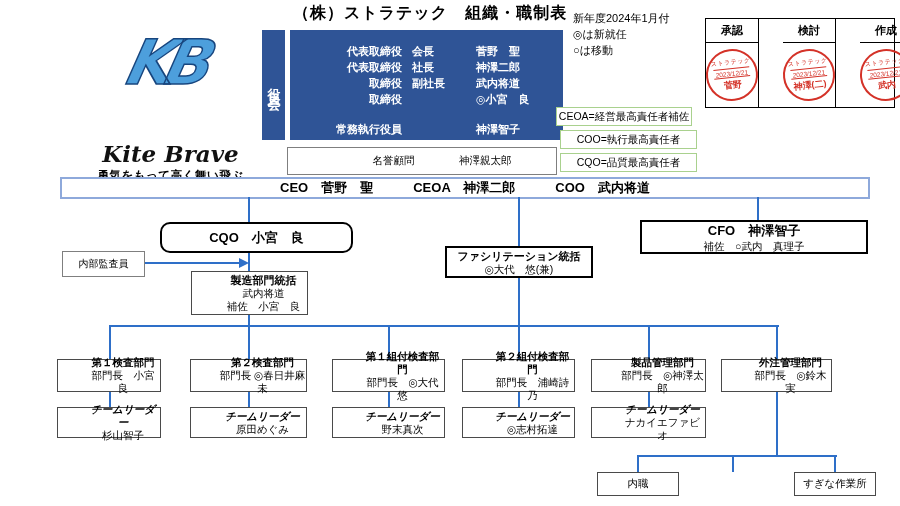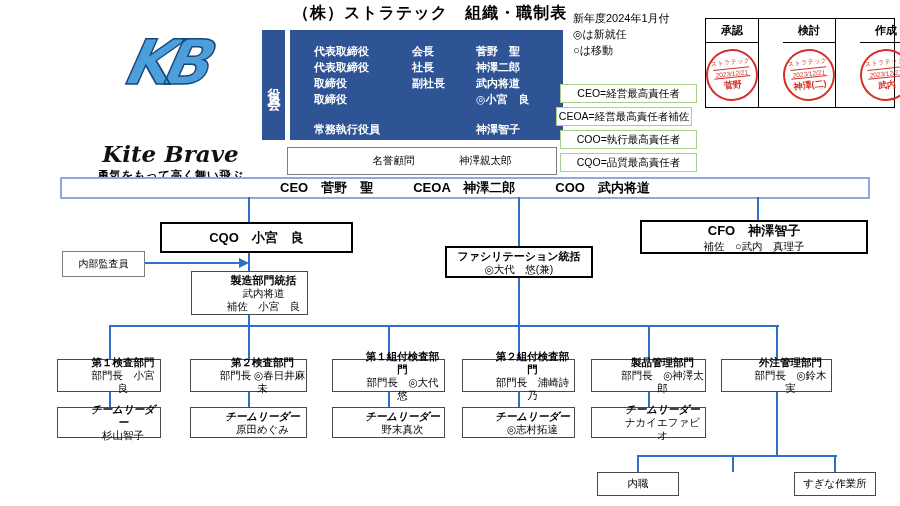--- a/index.html
+++ b/index.html
@@ -13,36 +13,36 @@
              border-bottom:5px solid transparent;border-left:10px solid #2E6FC8;}
   
   .box{position:absolute;background:#fff;box-sizing:border-box;display:flex;flex-direction:column;
        align-items:center;justify-content:center;text-align:center;}
   .thick{border:2px solid #000;}
   .mid{border:1.5px solid #4a4a4a;padding-left:28px;}
   .thin{border:1px solid #7f7f7f;}
   .b{font-weight:bold;}
   .t10{font-size:10.5px;line-height:13px;}
   .t11{font-size:11px;line-height:14px;}
-  .t13{font-size:13px;}
+  .t13{font-size:13px;border-radius:10px;}
   
   #title{left:280px;top:3px;width:300px;text-align:center;font-size:16px;font-weight:bold;letter-spacing:1px;}
   
   #logo{left:68px;top:26px;width:205px;display:flex;flex-direction:column;align-items:center;}
   #logo .script{font-family:"DejaVu Serif","Liberation Serif",serif;font-style:italic;font-weight:bold;
                 font-size:23px;line-height:24px;color:#111;margin-top:48px;}
   #logo .tagline{font-size:11.5px;font-weight:bold;margin-top:2px;letter-spacing:0.5px;}
   
   #board-tab{left:262px;top:30px;width:23px;height:110px;background:#2F5496;color:#fff;
              display:flex;align-items:center;justify-content:center;writing-mode:vertical-rl;
              text-orientation:upright;font-size:13px;font-weight:bold;letter-spacing:5px;}
   #board-box{left:290px;top:30px;width:273px;height:110px;background:#2F5496;color:#fff;
              box-sizing:border-box;padding:13px 8px 8px 24px;font-size:11px;font-weight:bold;}
   .brow{display:flex;line-height:16px;}
-  .brow .role{width:88px;text-align:left;font-family:Liberation Serif, serif;}
+  .brow .role{width:88px;text-align:right;font-family:Liberation Serif, serif;}
   .brow .post{width:62px;text-align:left;padding-left:10px;}
   .brow .name{text-align:center;padding-left:2px;}
   .brow.gap{margin-top:14px;}
   
   #advisor{left:287px;top:147px;width:228px;height:26px;border:1px solid #7f7f7f;display:flex;
            align-items:center;justify-content:space-evenly;font-size:10.5px;padding-left:40px;}
   
   #notes{left:573px;top:10px;font-size:11px;line-height:16px;}
   
   #stamps{left:705px;top:18px;width:190px;height:90px;border:1.5px solid #000;display:flex;box-sizing:border-box;gap:24px;}
@@ -148,21 +148,20 @@
       <div class="stamp-cell">
         <div class="seal">
           <span class="co">ストラテック</span>
           <span class="dt">2023/12/21</span>
           <span class="nm">武内</span>
         </div>
       </div>
     </div>
   </div>
 
-  <div class="gdef" style="left:560px;top:84px;width:137px;height:19px">CEO=経営最高責任者</div>
   <div class="gdef" style="left:556px;top:107px;width:136px;height:19px">CEOA=経営最高責任者補佐</div>
   <div class="gdef" style="left:560px;top:130px;width:137px;height:19px">COO=執行最高責任者</div>
   <div class="gdef" style="left:560px;top:153px;width:137px;height:19px">CQO=品質最高責任者</div>
 
   <div class="abs" id="exec-bar">
     <span>CEO　菅野　聖</span>
     <span>CEOA　神澤二郎</span>
     <span>COO　武内将道</span>
   </div>
 

